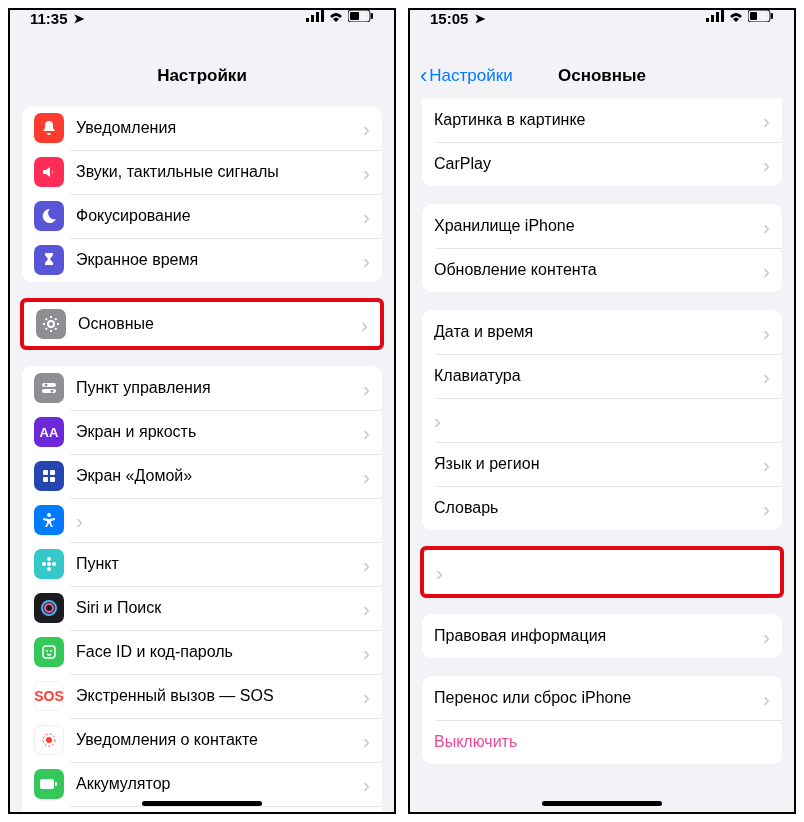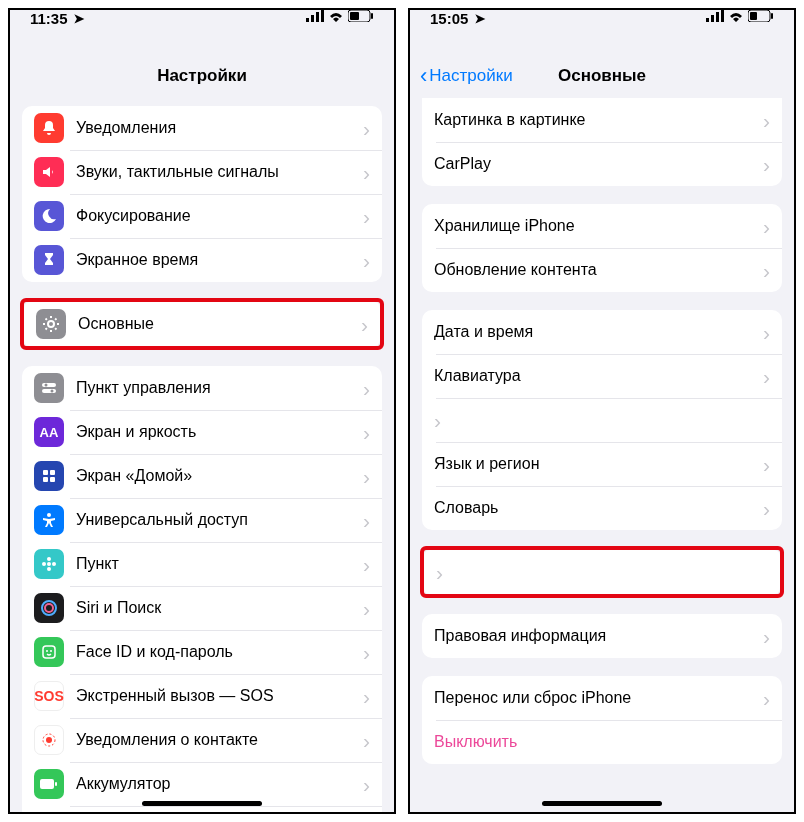--- a/index.html
+++ b/index.html
@@ -250,21 +250,20 @@
         <span class="label">Экран «Домой»</span>
         <span class="chevron">›</span>
       </div>
       <div class="row">
         <span class="icon" style="background:#007aff">
             <svg width="16" height="16" viewBox="0 0 16 16">
               <circle cx="8" cy="3" r="2" fill="#fff"></circle>
               <path fill="#fff" d="M2 6l6 1 6-1v2l-4 1v2l2 4h-2l-2-4-2 4H4l2-4V9L2 8V6z"></path>
             </svg>
           </span>
-        <span class="label">Универсальный доступ</span>
         <span class="chevron">›</span>
       </div>
       <div class="row">
         <span class="icon" style="background:#34c8c8">
             <svg width="16" height="16" viewBox="0 0 16 16">
               <circle cx="8" cy="8" r="2" fill="#fff"></circle>
               <circle cx="8" cy="3" r="2" fill="#fff"></circle>
               <circle cx="8" cy="13" r="2" fill="#fff"></circle>
               <circle cx="3" cy="8" r="2" fill="#fff"></circle>
               <circle cx="13" cy="8" r="2" fill="#fff"></circle>

